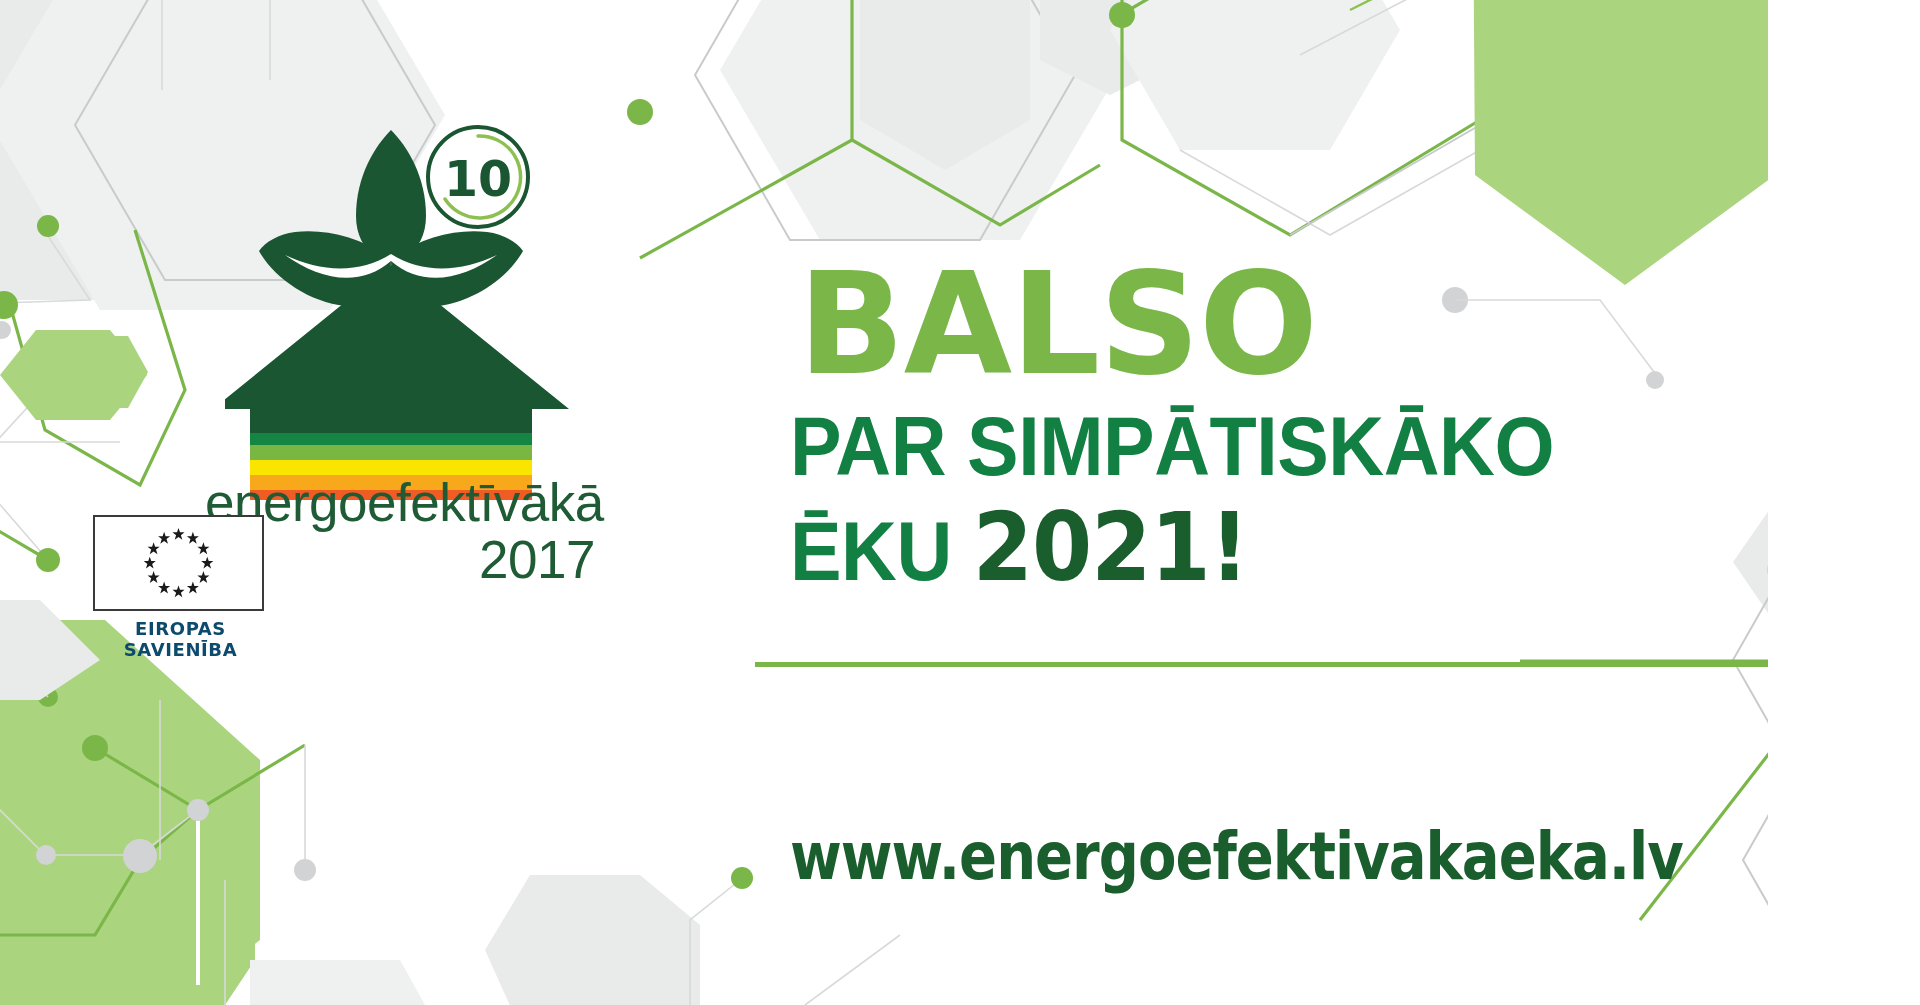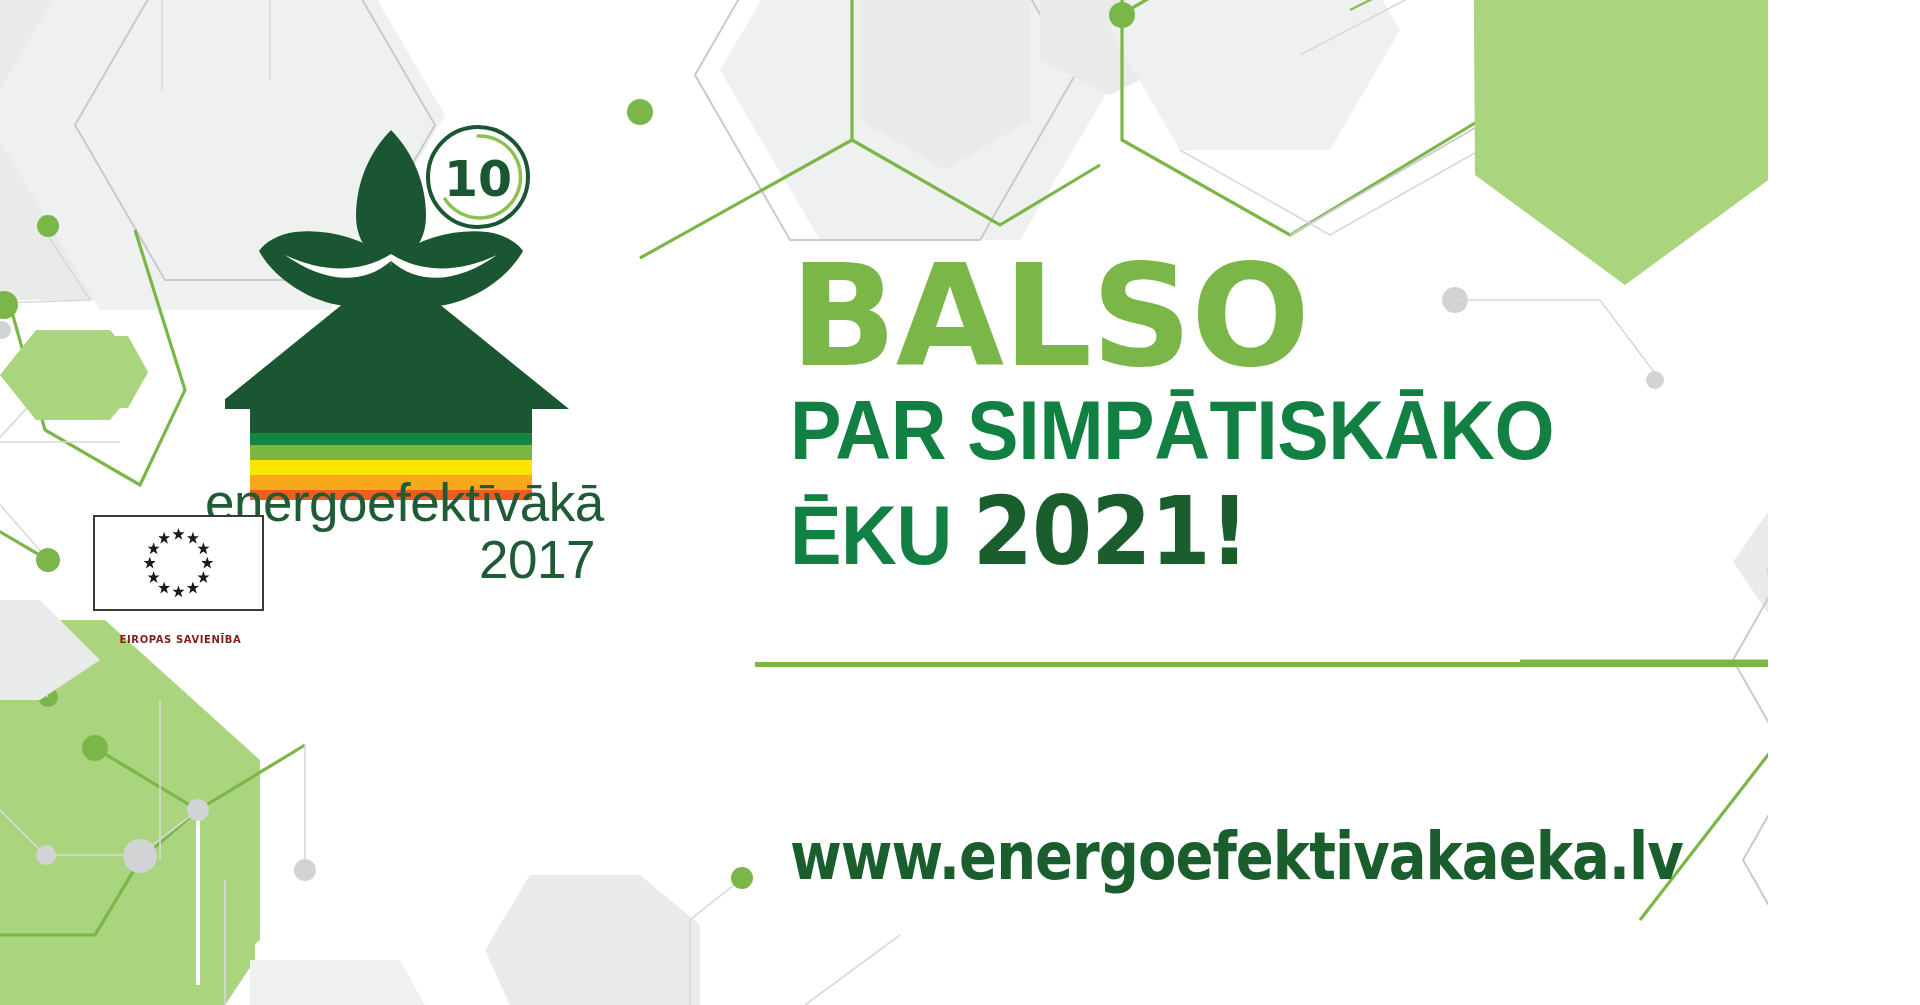--- a/index.html
+++ b/index.html
@@ -71,43 +71,43 @@
   }
   #eu-flag-box {
     width: 171px;
     height: 96px;
     border: 2px solid #3a3a3a;
     box-sizing: border-box;
     position: relative;
     background: #ffffff;
   }
   #eu-label {
-    margin-top: 23px;
+    margin-top: 7px;
     font-family: "DejaVu Sans", sans-serif;
-    font-size: 10px;
+    font-size: 18px;
     font-weight: bold;
     letter-spacing: 0.6px;
-    color: #7f1d1d;
+    color: #0c4a6e;
   }
 
   
   #headline-block {
     position: absolute;
     left: 790px;
     top: 250px;
     width: 1090px;
   }
   .line-balso {
     font-family: "DejaVu Sans", sans-serif;
     font-weight: bold;
     font-size: 140px;
     line-height: 0.95;
     color: #7ab648;
     letter-spacing: -1px;
-    margin: 0;
+    margin: 8px;
   }
   .line-par {
     font-family: "Liberation Sans", sans-serif;
     font-weight: bold;
     font-size: 84px;
     line-height: 1.12;
     color: #128043;
     letter-spacing: -0.5px;
     margin: 0;
     transform: scaleX(0.92);

